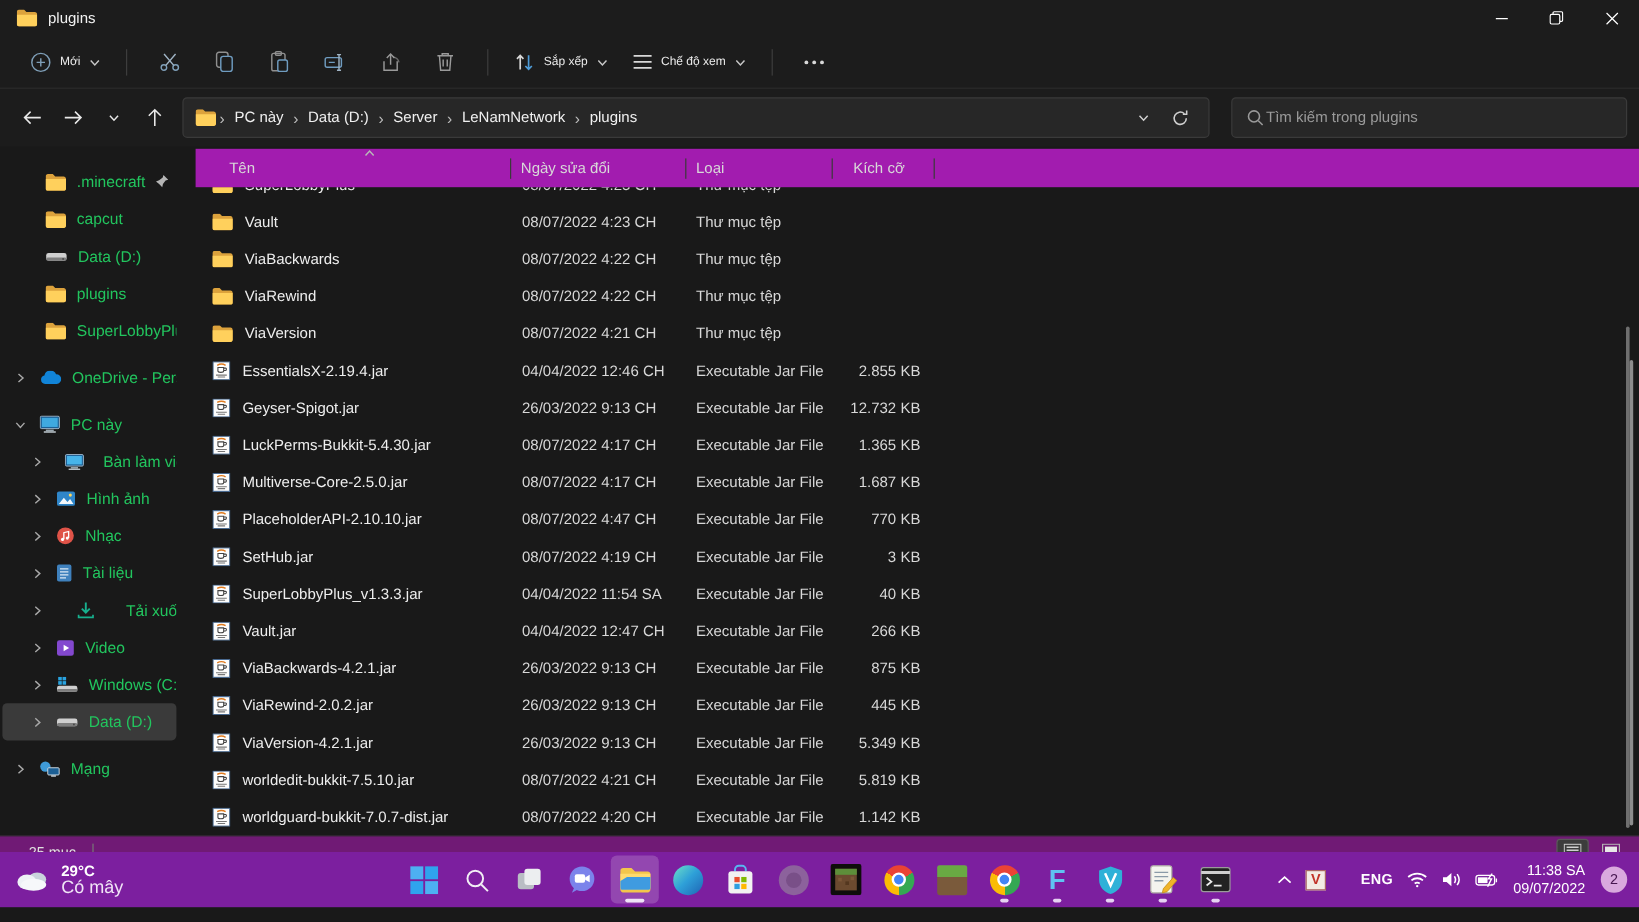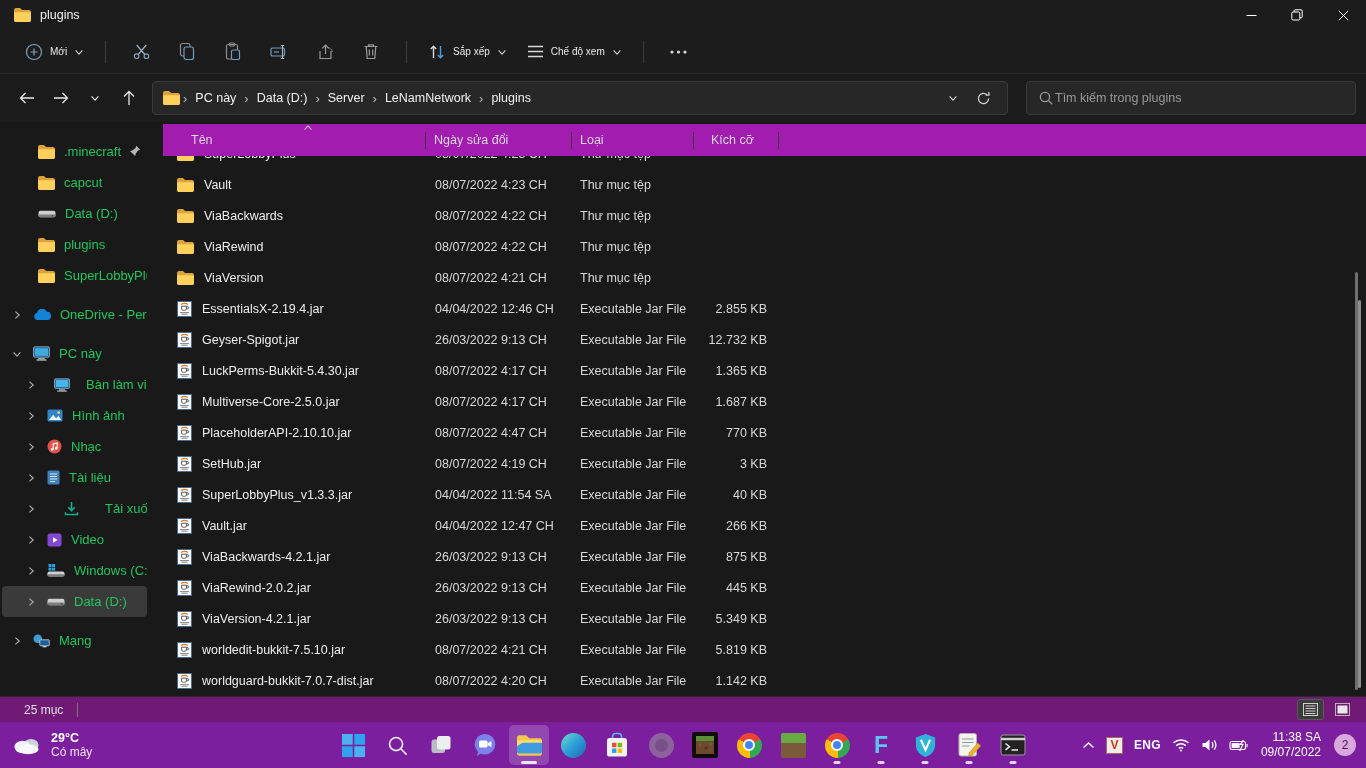--- a/index.html
+++ b/index.html
@@ -63,32 +63,32 @@
   .file-scroll { position:absolute; right:5px; top:178px; bottom:8px; width:3px; background:#8d8d8d; border-radius:2px; }
 
   
   .statusbar { height:26px; border-top:1px solid #2c2c2c; background:#701a75; display:flex; align-items:center; padding:0 10px 0 24px; font-size:12px; color:#e0e0e0; flex-shrink:0; }
   .status-div { width:1px; height:14px; background:#777; margin-left:14px; }
   .view-toggles { margin-left:auto; display:flex; gap:5px; }
   .vt-btn { width:27px; height:21px; display:flex; align-items:center; justify-content:center; border-radius:3px; border:1px solid transparent; }
   .vt-btn.active { background:#3c3c3c; border-color:#5a5a5a; }
 
   
-  .taskbar { position:absolute; left:0; right:0; bottom:0; height:46px; background:#7c1f9f; display:flex; align-items:center; }
+  .taskbar { position:absolute; left:0; right:0; bottom:12px; height:46px; background:#7c1f9f; display:flex; align-items:center; }
   .weather { display:flex; align-items:center; gap:9px; padding-left:12px; }
   .weather-text { display:flex; flex-direction:column; line-height:14px; }
   .weather-temp { font-size:12.5px; font-weight:bold; }
-  .weather-cond { font-size:12px; color:#f0e4f6;text-align:right; }
+  .weather-cond { font-size:15px; color:#f0e4f6;text-align:right; }
   .task-center { position:absolute; left:50%; top:3px; transform:translateX(-50%); display:flex; gap:4px; }
   .task-btn { width:40px; height:40px; display:flex; align-items:center; justify-content:center; border-radius:5px; position:relative; }
   .task-btn.active { background:rgba(255,255,255,0.18); }
   .run-dot { position:absolute; bottom:1px; left:50%; transform:translateX(-50%); width:7px; height:3px; border-radius:2px; background:#e6d2f2; }
   .task-btn.active .run-dot { width:16px; background:#efe3f7; }
   .tray { margin-left:auto; display:flex; align-items:center; gap:11px; padding-right:10px; }
-  .tray-lang { font-size:12px; font-weight:bold; letter-spacing:.3px; }
+  .tray-lang { font-size:12px; font-weight:bold; letter-spacing:.3px;margin-left:18px; }
   .vk { width:17px; height:17px; background:#f3ece4; border:1px solid #a66; color:#c2342a; font-weight:bold; font-size:12px; display:flex; align-items:center; justify-content:center; }
   .clock { text-align:right; font-size:12px; line-height:15px; }
   .badge { width:22px; height:22px; border-radius:50%; background:#d9a9de; color:#45164f; display:flex; align-items:center; justify-content:center; font-size:12px; margin-left:2px; }
 
   
   .edgec { width:25px; height:25px; border-radius:50%; background:linear-gradient(135deg,#6ee0c8 0%,#2ea0d8 48%,#1e63b4 100%); }
   .chromec { width:25px; height:25px; border-radius:50%; background:conic-gradient(from -60deg,#ea4335 0 120deg,#34a853 120deg 240deg,#fbbc05 240deg 360deg); position:relative; }
   .chromec::after { content:''; position:absolute; inset:6.5px; border-radius:50%; background:#4285f4; border:2px solid #fff; }
   .mcblock { width:25px; height:25px; background:linear-gradient(#69a943 0 10px, #7a5a3b 10px); border-radius:2px; }
   .fletter { font-size:23px; font-weight:bold; color:#5fc3f2; line-height:1; }

